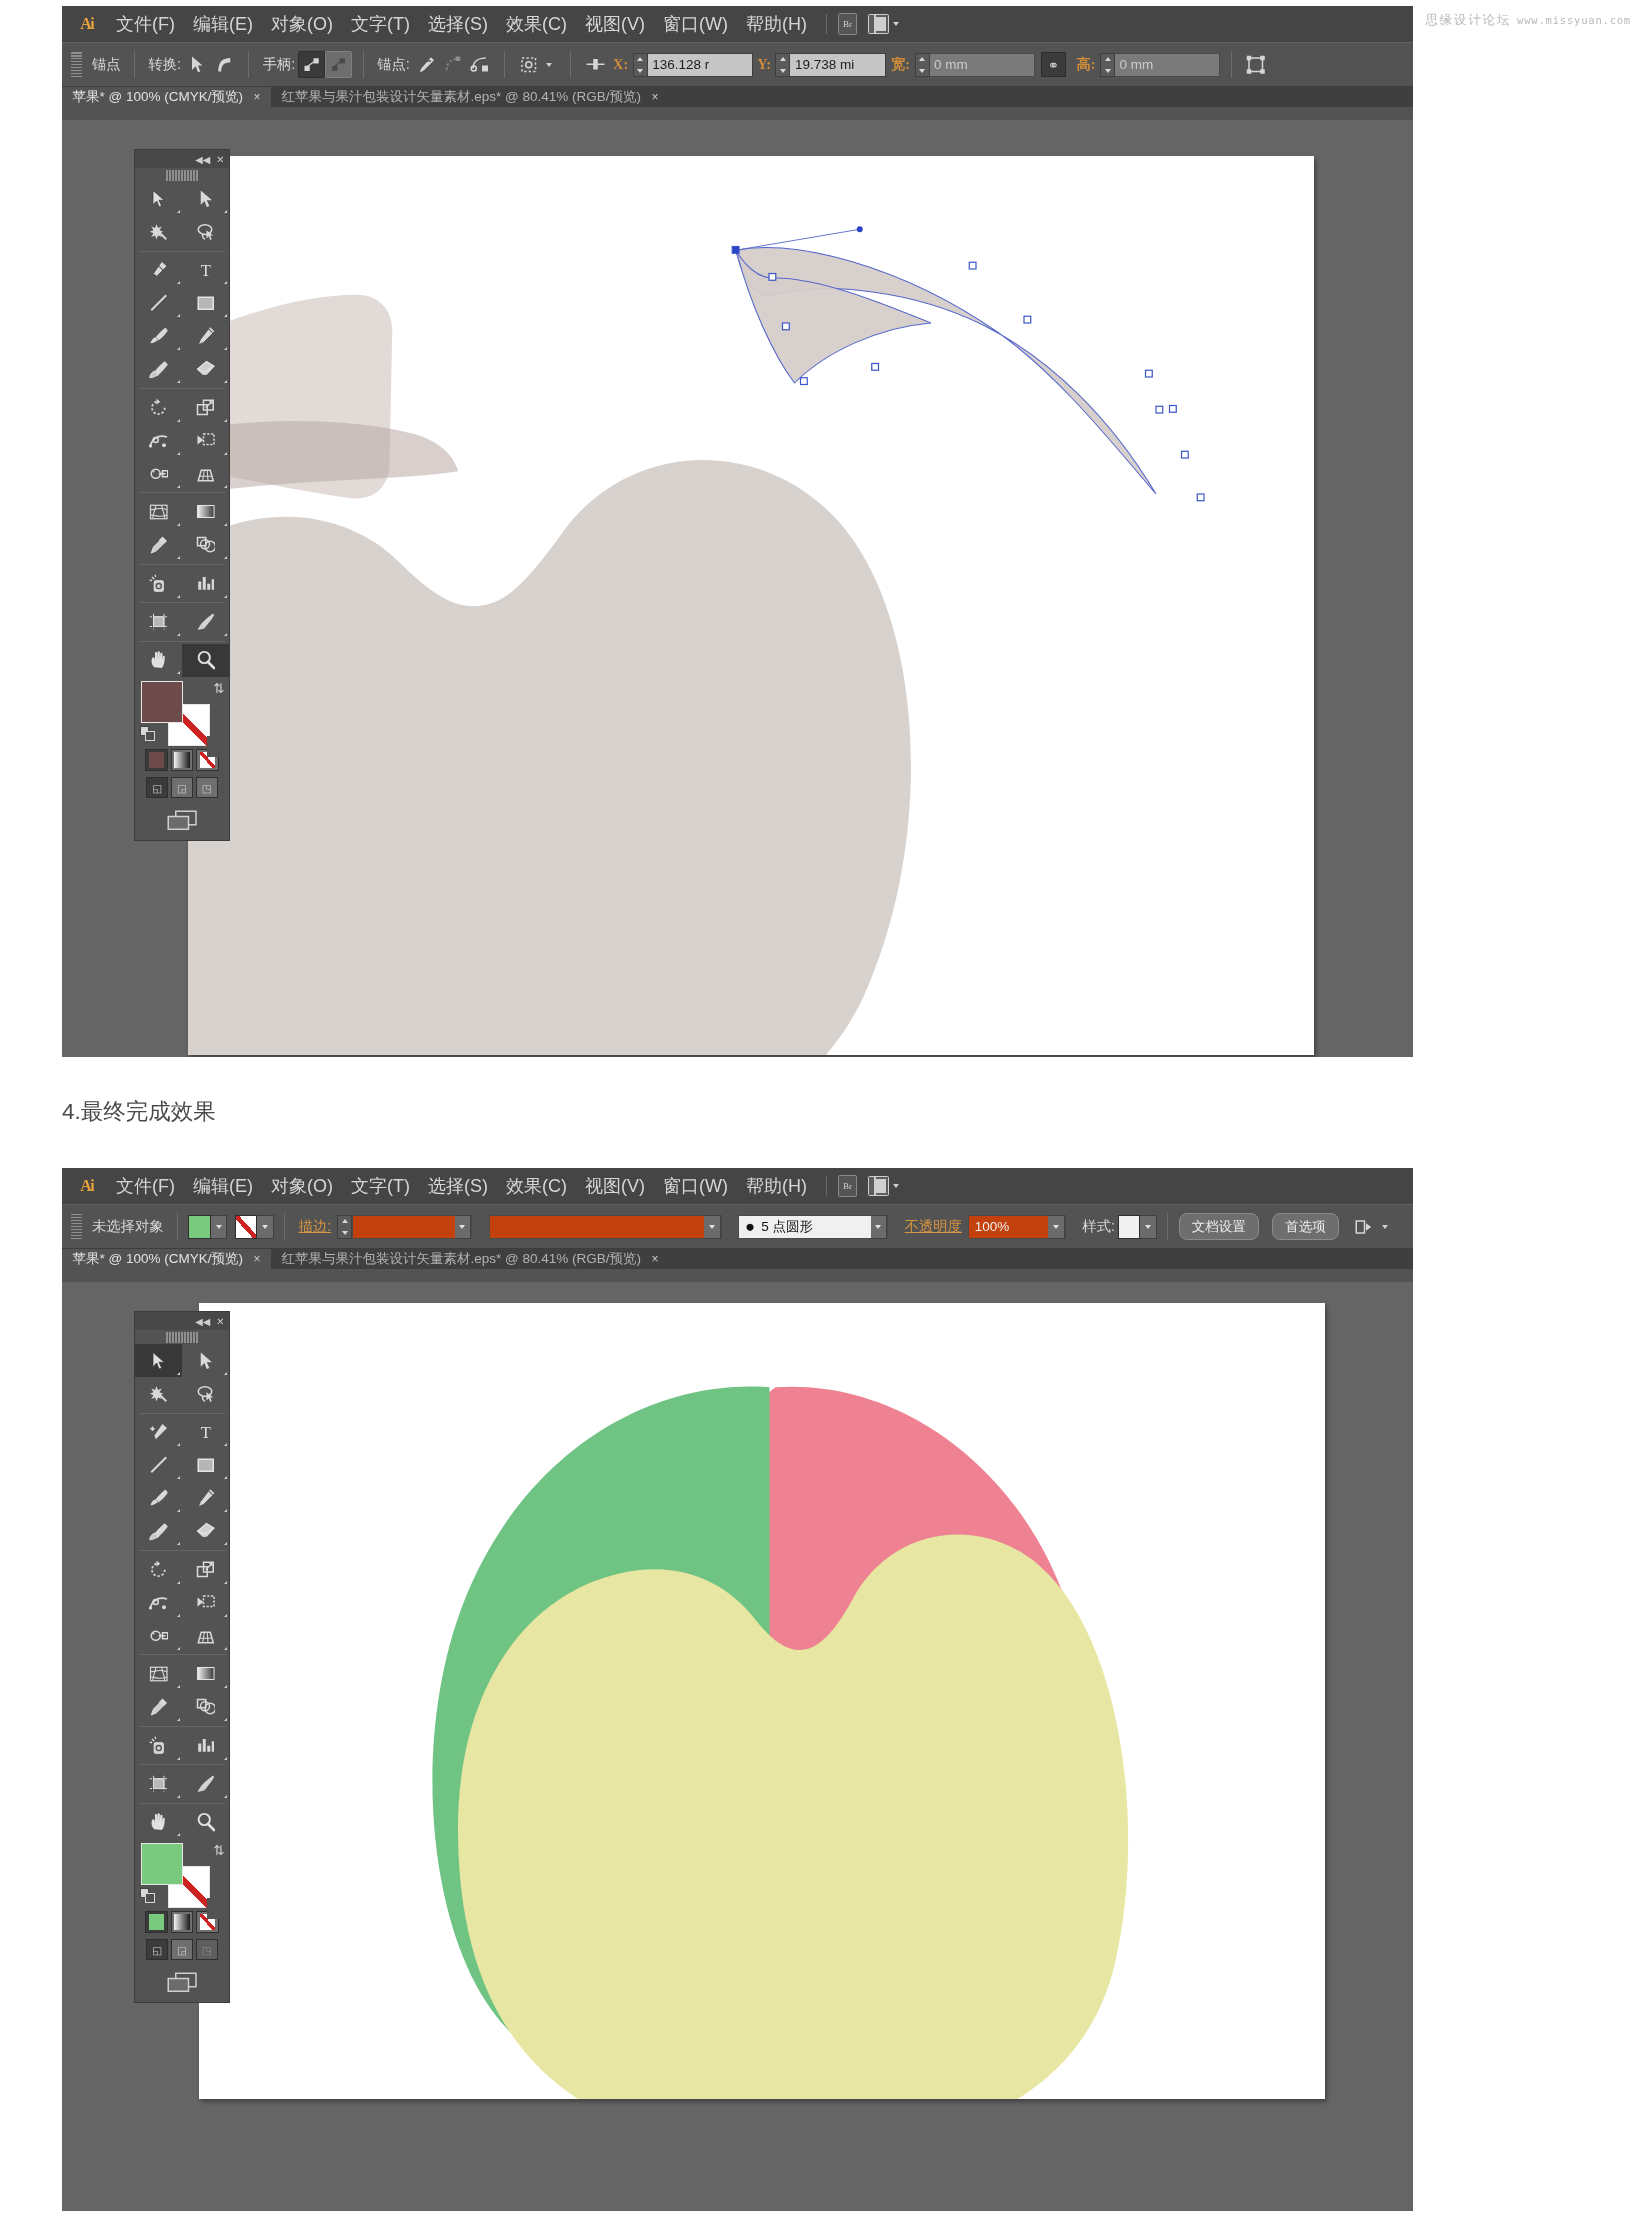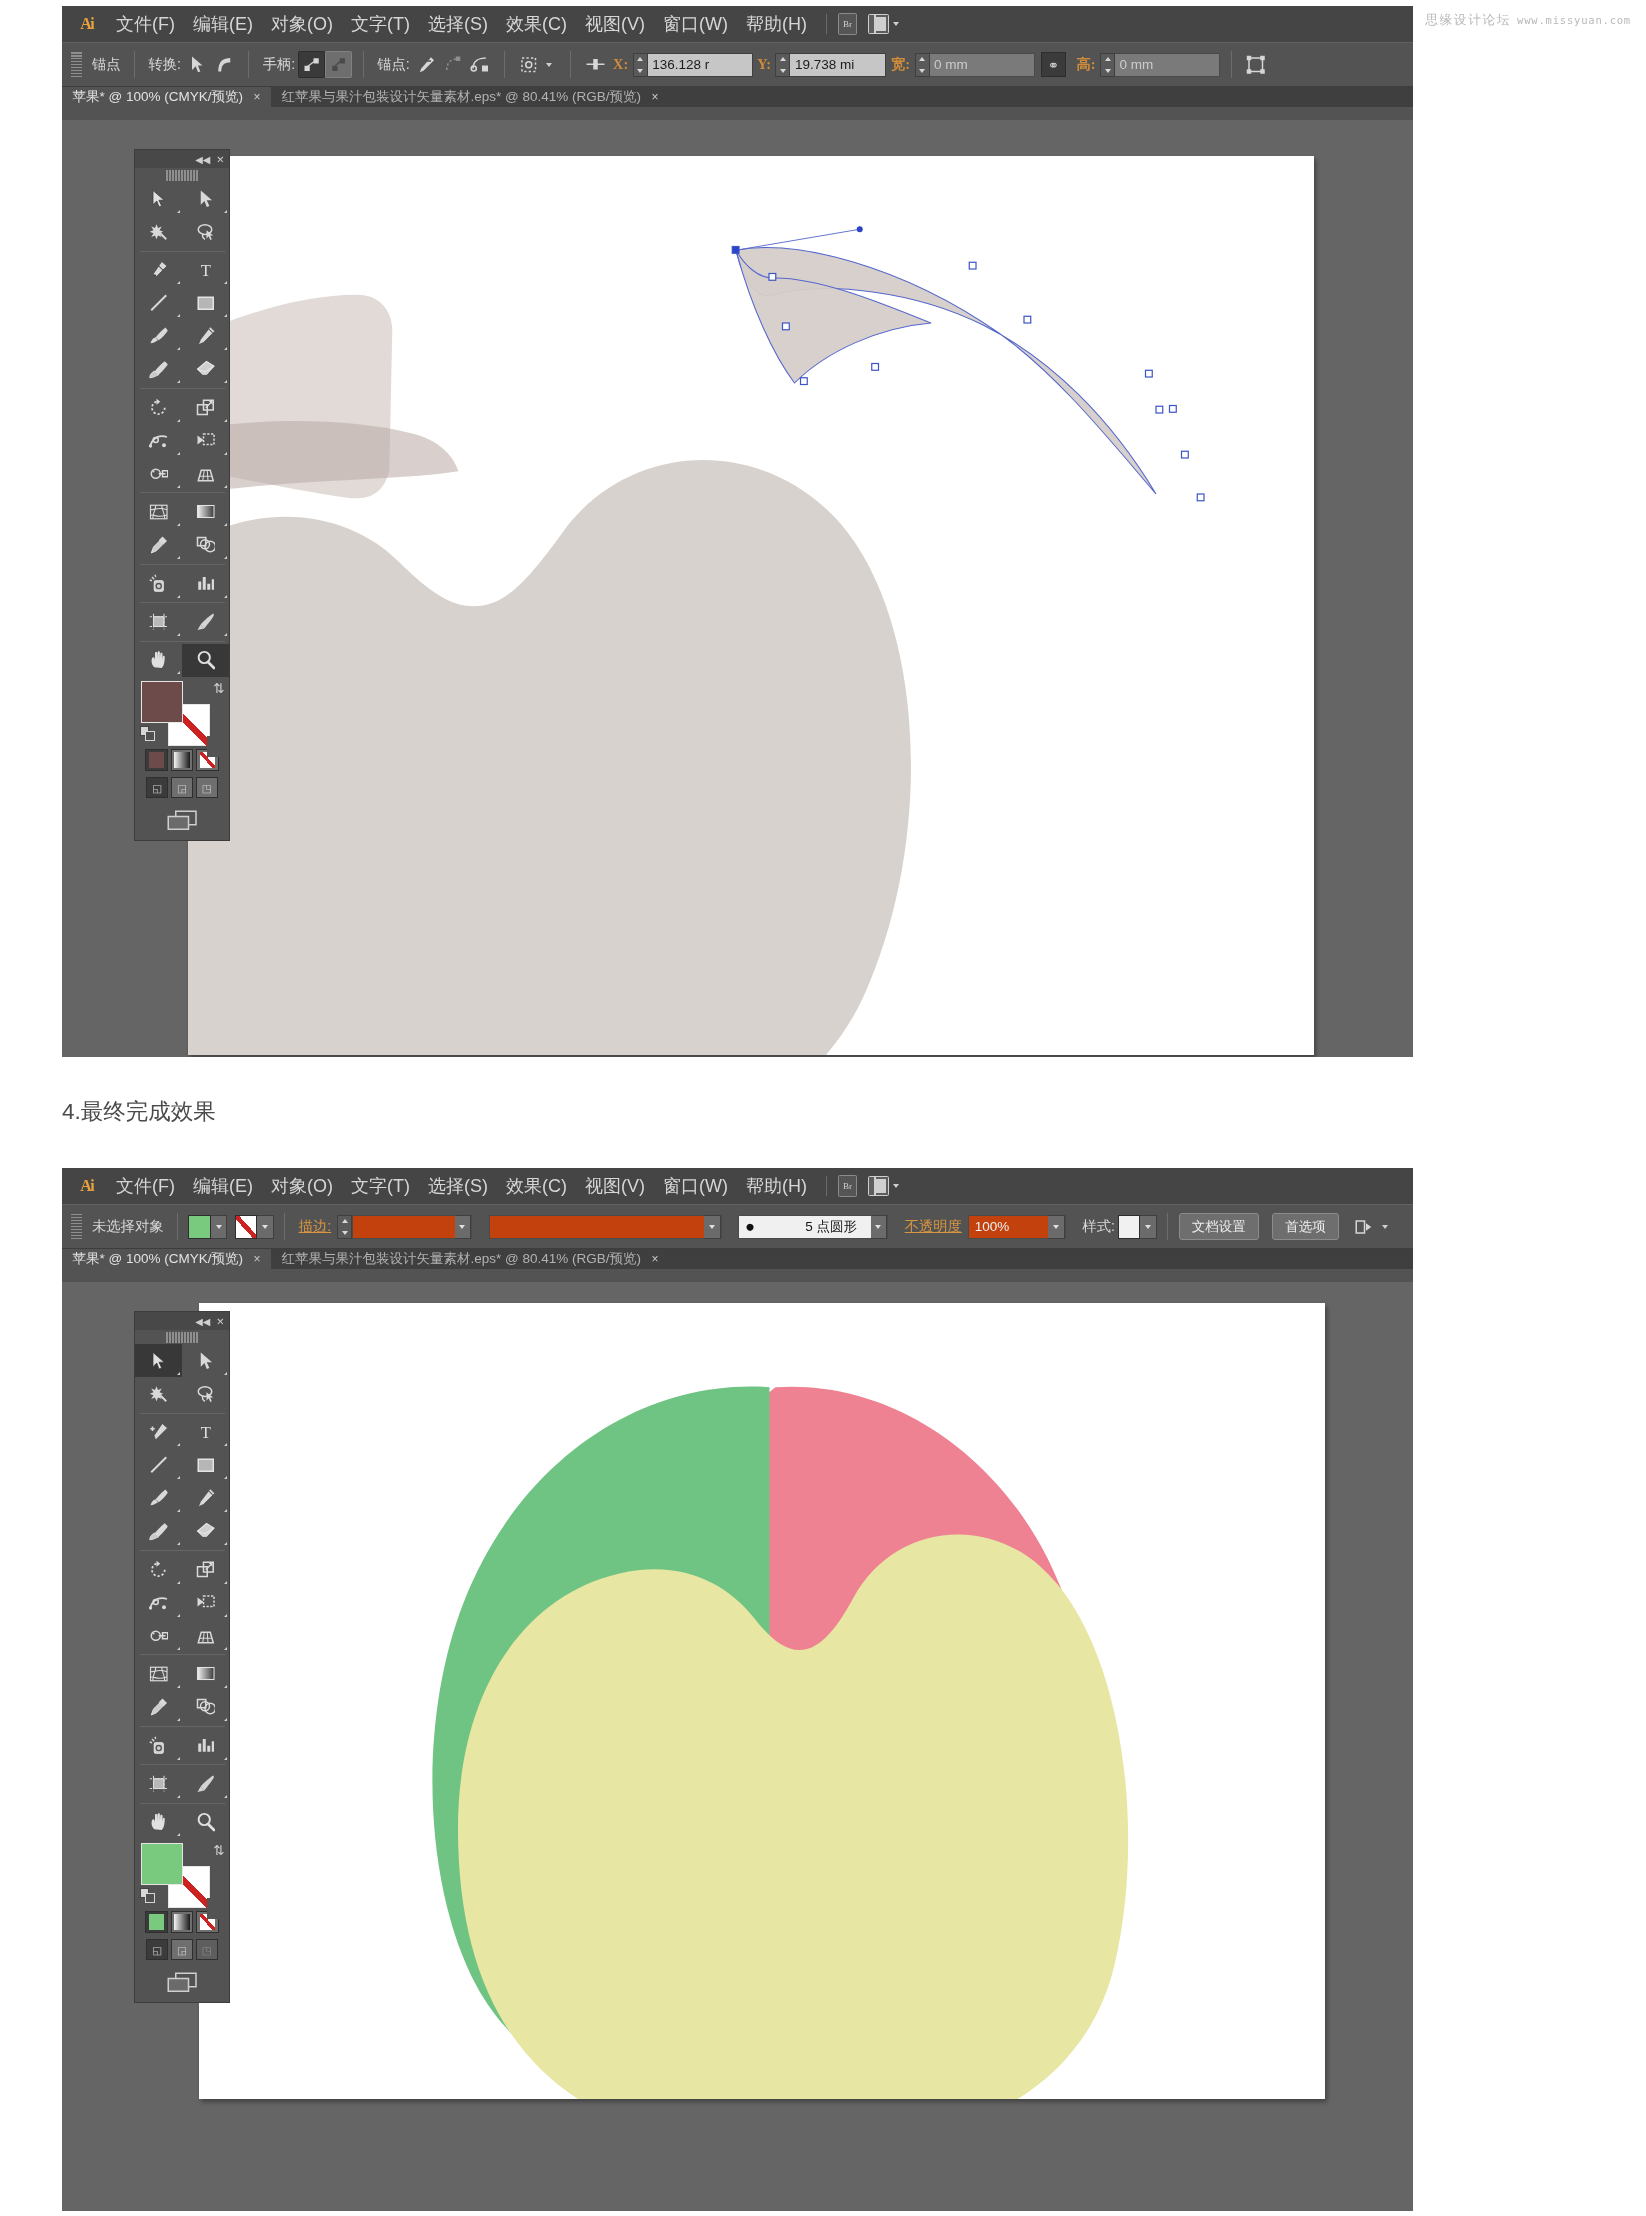--- a/index.html
+++ b/index.html
@@ -63,22 +63,22 @@
   .link-btn { width:25.5px; height:25.5px; background:#3b3b3b; border:0.8px solid #2c2c2c; color:#cfcfcf;
               font-size:13.5px; display:flex; align-items:center; justify-content:center; margin:0 6px; }
 
   .swatch-box { width:22.5px; height:24px; border:0.8px solid #2e2e2e; }
   .drop-btn { width:16.5px; height:24px; background:#6b6b6b; border:0.8px solid #3f3f3f; border-left:none;
               display:flex; align-items:center; justify-content:center; }
   .drop-btn .caret { margin:0; border-top-color:#e0e0e0; }
   .combo { height:24px; background:#c2410c; border:0.8px solid #4a4a4a; display:flex; align-items:center; }
   .combo .val { color:#f0f0f0; font-size:13.5px; padding:0 6px; white-space:nowrap; }
   .white-combo { height:24px; background:#f0f0f0; border:0.8px solid #4a4a4a; display:flex; align-items:center; }
-  .white-combo .val { color:#161616; font-size:13.5px; padding:0 6px; white-space:nowrap;margin-left:44px; }
-  .btn-grey { height:27px; background:#6e6e6e; border:0.8px solid #8b8b8b; border-radius:3px;
+  .white-combo .val { color:#161616; font-size:13.5px; padding:0 6px; white-space:nowrap; }
+  .btn-grey { height:27px; background:#6e6e6e; border:0.8px solid #8b8b8b; border-radius:8px;
               color:#ececec; font-size:13.5px; padding:0 12px; line-height:25.5px; white-space:nowrap; }
 
   
   .tabbar { height:20px; background:#3f3f3f; display:flex; align-items:stretch; }
   .tab { display:flex; align-items:center; padding:0 10.5px; font-size:13.5px; white-space:nowrap; }
   .tab.active { background:#535353; color:#e2e2e2; }
   .tab.inactive { background:#3f3f3f; color:#b2b2b2; }
   .tab .close { margin-left:10.5px; font-size:12px; color:#c9c9c9; }
 
   

